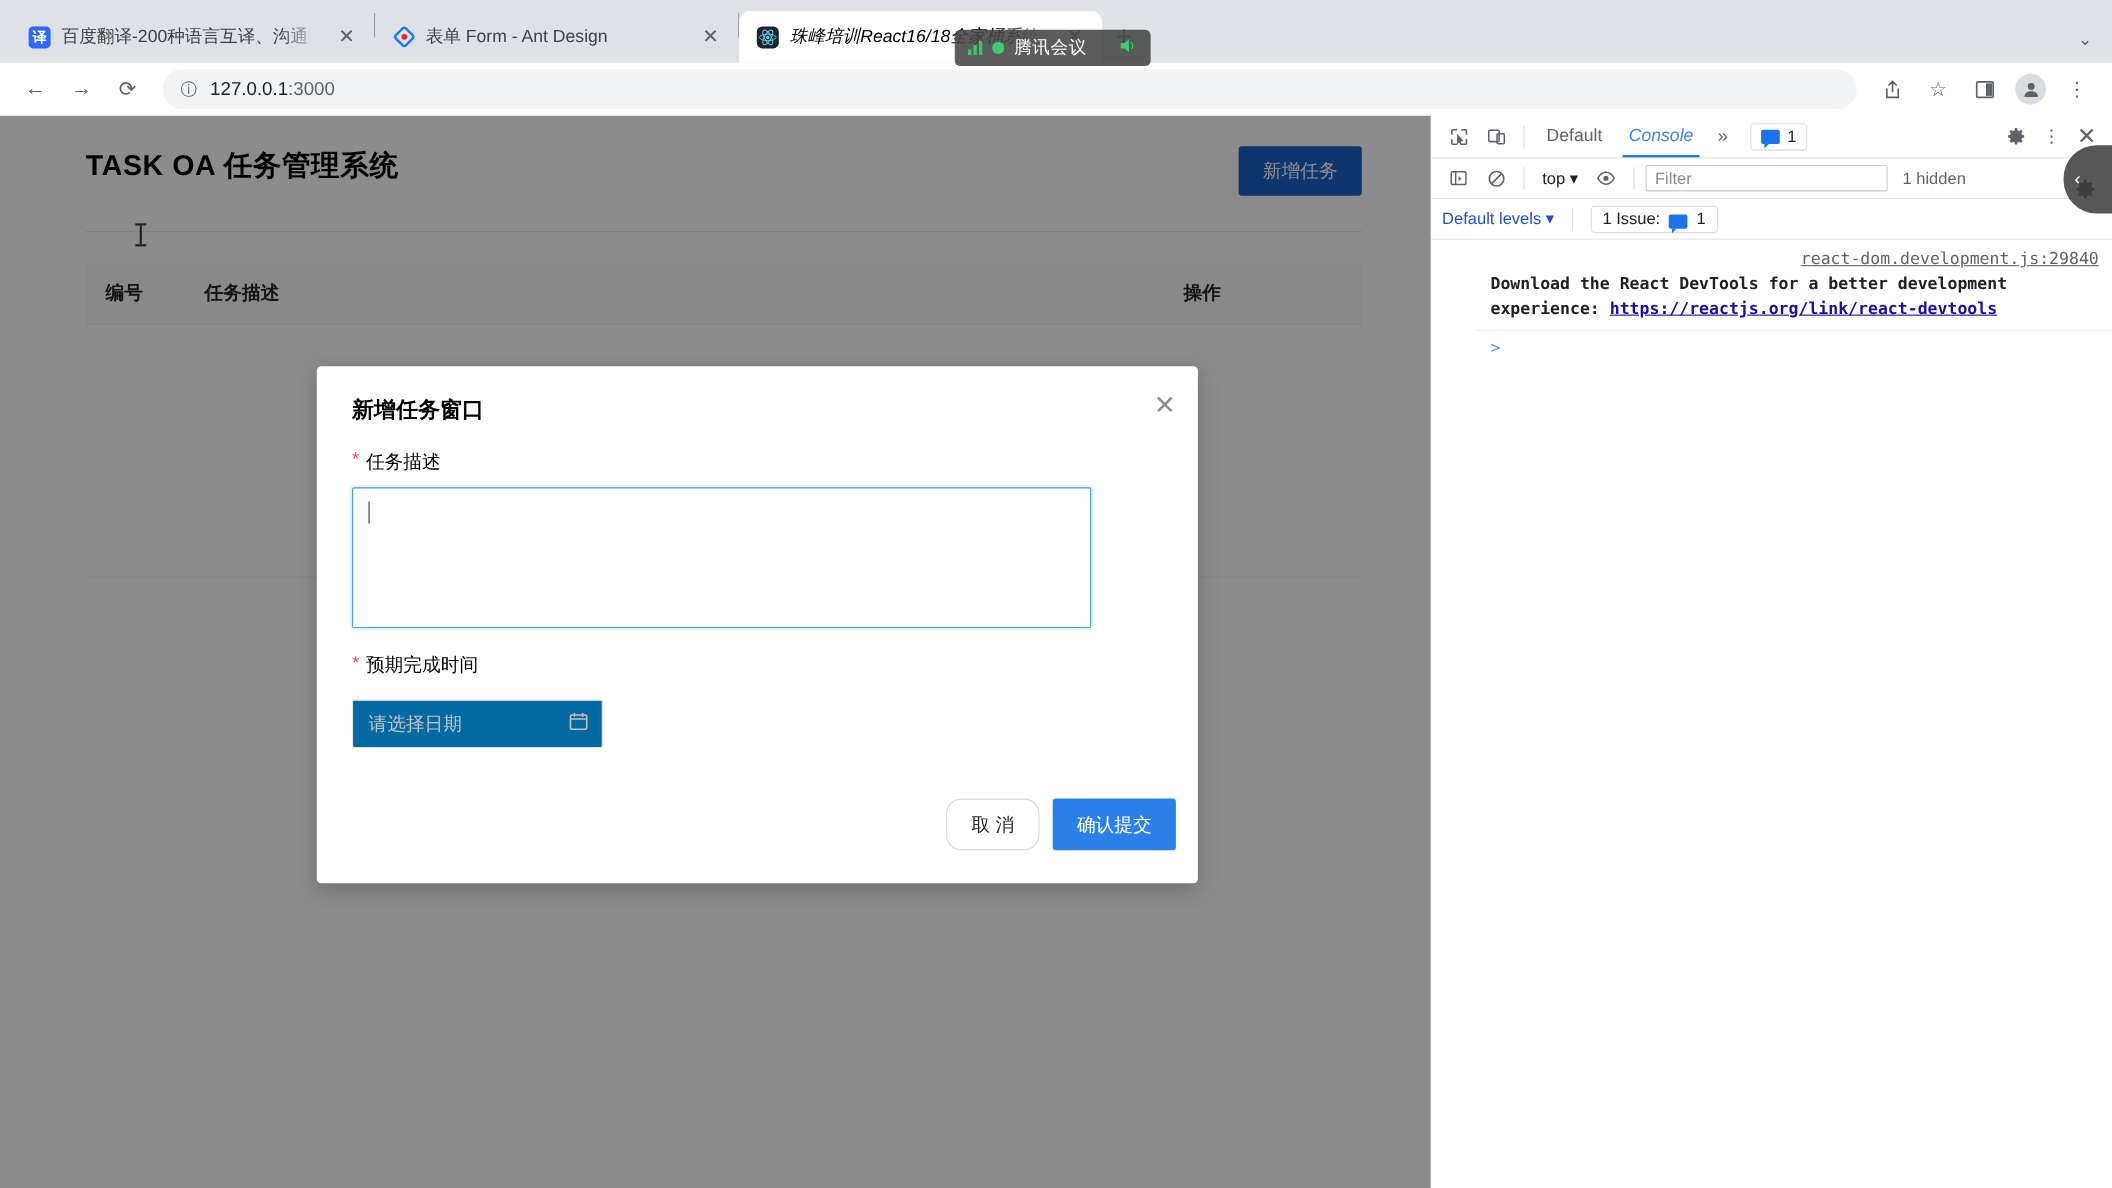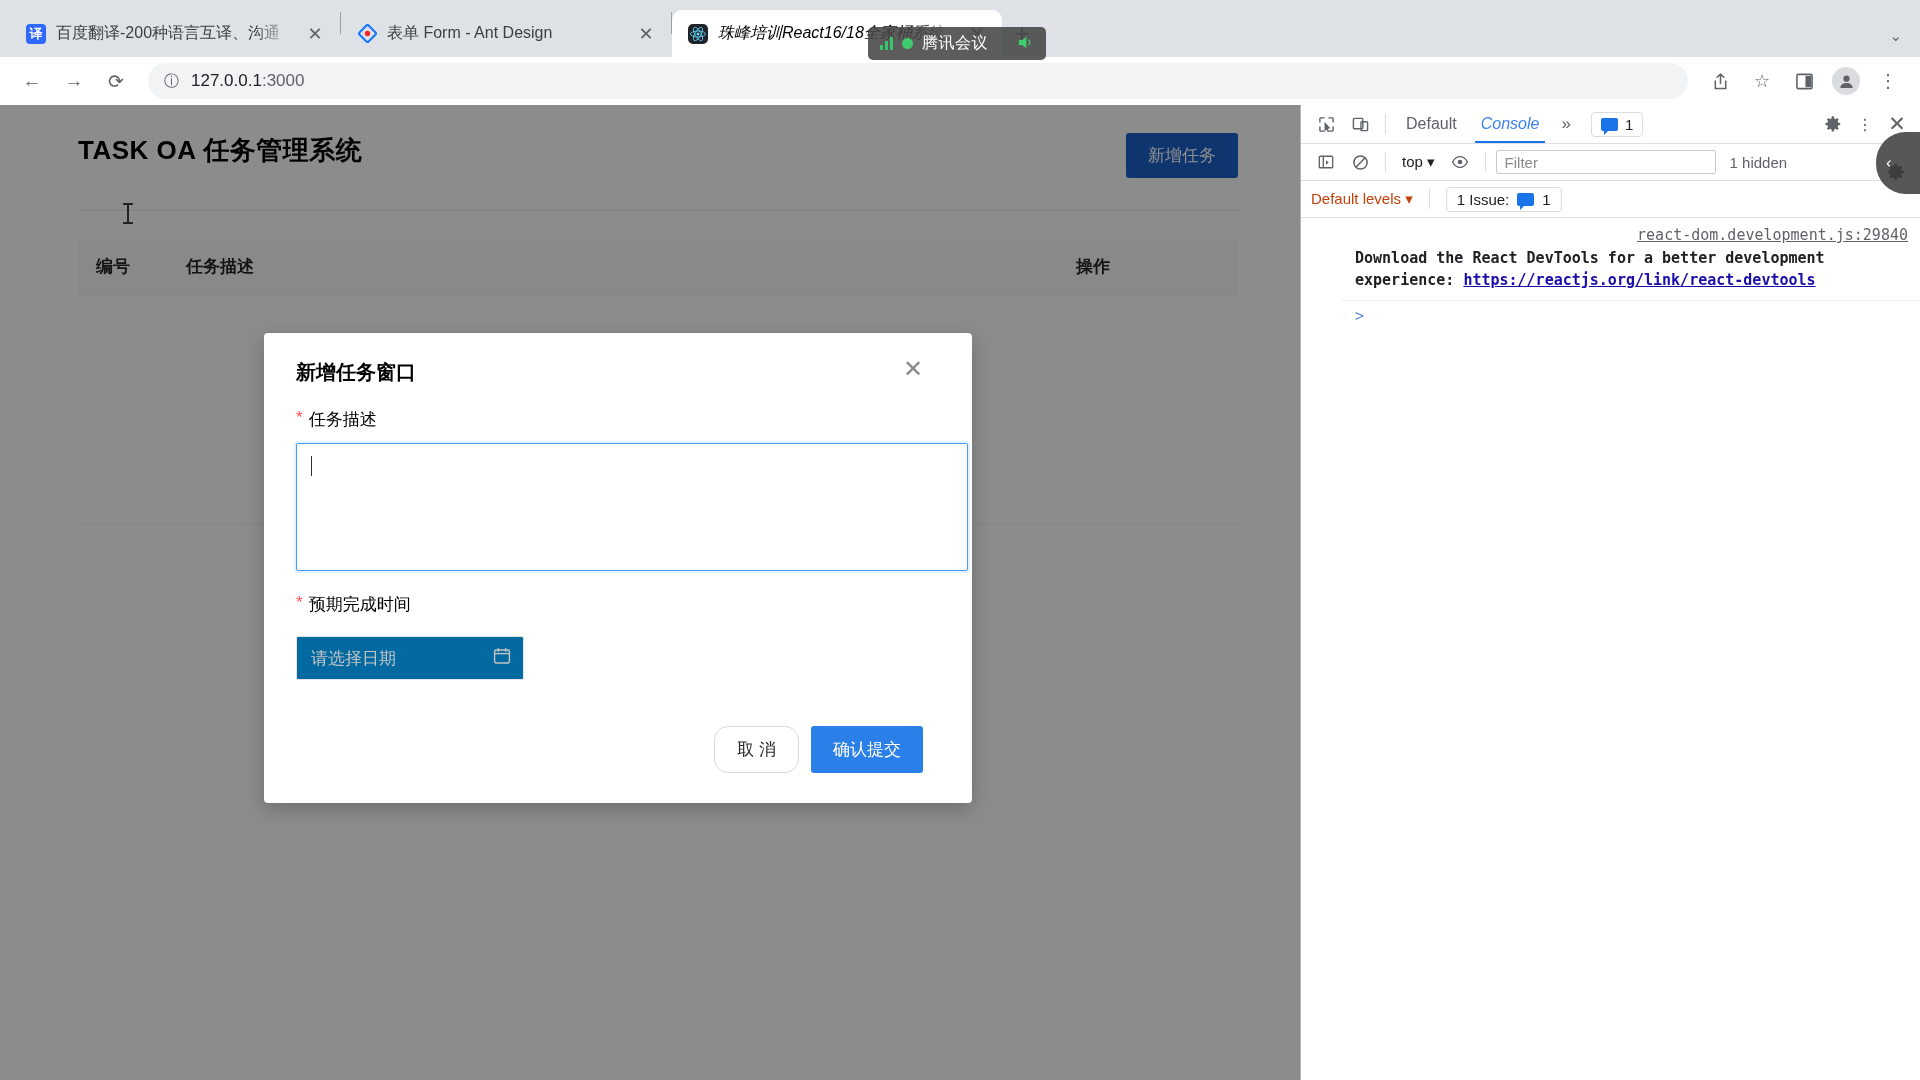--- a/index.html
+++ b/index.html
@@ -113,24 +113,24 @@
   .table { margin-top: 28px; margin-right: 42px; }
   .thead { display: flex; background: #fafafa; border-bottom: 1px solid #f0f0f0;
            height: 56px; align-items: center; }
   .th { font-size: 17px; font-weight: bold; color: #262626; padding: 0 18px; }
   .tbody-empty { height: 230px; border-bottom: 1px solid #f0f0f0; }
 
   
   .mask { position: absolute; inset: 0; background: rgba(0,0,0,0.45); z-index: 20; }
 
   .modal {
-    position: absolute; left: 264px; top: 228px; width: 708px;
+    position: absolute; left: 288px; top: 228px; width: 801px;
     background: #fff; border-radius: 4px; z-index: 30;
     box-shadow: 0 6px 20px rgba(0,0,0,.22);
-    padding: 26px 49px 30px 32px;
+    padding: 26px 20px 30px 32px;
   }
   .modal-head { display: flex; align-items: flex-start; }
   .modal-title { font-size: 20px; font-weight: bold; color: #000; }
   .modal-close { margin-left: auto; color: #8c8c8c; font-size: 24px; line-height: 1;
                  font-weight: 300; margin-top: -2px; }
   .flabel { font-size: 17px; color: #000; margin-top: 22px; display: flex; gap: 6px; }
   .req { color: #ff4d4f; font-size: 17px; line-height: 1.2; }
   .ta {
     margin-top: 12px; width: 672px; height: 128px;
     border: 1px solid #4a9bf0; border-radius: 2px;
@@ -181,22 +181,22 @@
   .dt-right { margin-left: auto; display: flex; align-items: center; gap: 2px; }
   .dt-row2 { height: 37px; display: flex; align-items: center; gap: 4px;
              padding: 0 10px; border-bottom: 1px solid #e0e0e0; }
   .ctx { font-size: 15px; color: #202124; padding: 0 6px; }
   .filter { flex: 1; max-width: 220px; height: 24px; border: 1px solid #c9c9c9;
             border-radius: 2px; display: flex; align-items: center; padding: 0 8px;
             font-size: 15px; color: #8a8a8a; }
   .hidden-n { font-size: 15px; color: #5f6368; margin-left: 10px; }
   .dt-row3 { height: 37px; display: flex; align-items: center; gap: 10px;
              padding: 0 10px; border-bottom: 1px solid #e0e0e0; }
-  .lvl { font-size: 15px; color: #c2410c; }
-  .issue-chip2 { display: flex; align-items: center; gap: 8px; border: 1px solid #dadce0;
+  .lvl { font-size: 15px; color: #1d4ed8; }
+  .issue-chip2 { display: flex; align-items: flex-end; gap: 8px; border: 1px solid #dadce0;
                  border-radius: 4px; padding: 3px 10px; font-size: 15px; color: #202124; }
   .console-body { flex: 1; padding: 0; overflow: hidden; background: #fff; margin-left: 40px; }
   .cons-msg { padding: 7px 12px 9px 14px; border-bottom: 1px solid #f0f0f0;
               font-family: "DejaVu Sans Mono", "Liberation Mono", monospace;
               font-size: 15px; line-height: 1.42; color: #202124; font-weight: bold; }
   .src { display: block; text-align: right; color: #5f6368; font-weight: normal;
          text-decoration: underline; margin-bottom: 2px; }
   .lnk { color: #1a0dab; text-decoration: underline; font-weight: bold; }
   .prompt { padding: 6px 14px; color: #5f8cd6; font-family: "DejaVu Sans Mono", monospace;
             font-size: 15px; }

